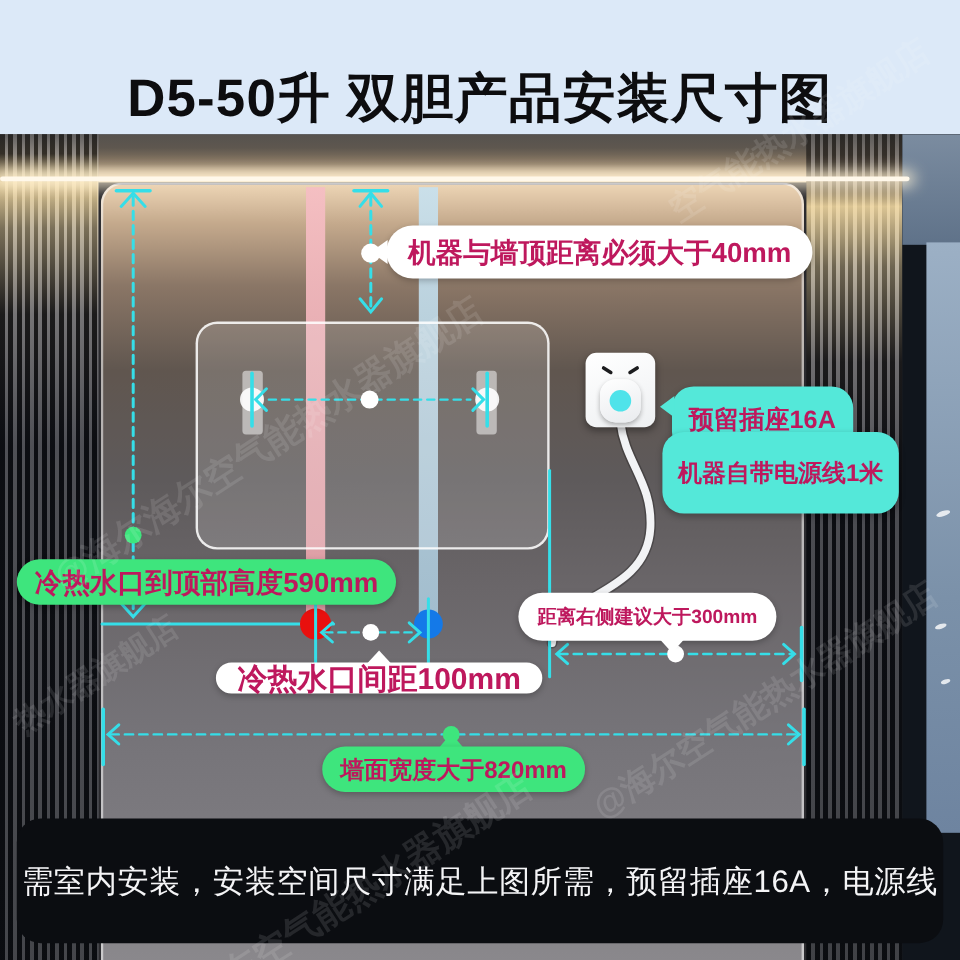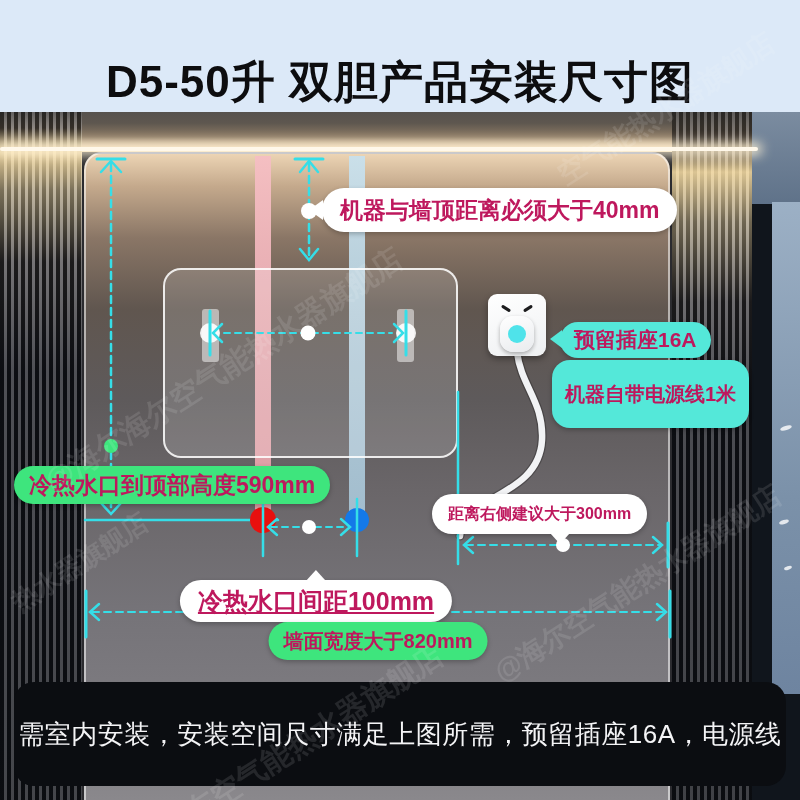--- a/index.html
+++ b/index.html
@@ -98,30 +98,30 @@
   .lbl-top::before{content:"";position:absolute;left:-13px;top:12px;border:10px solid transparent;
     border-right:14px solid #ffffff;border-left:none;}
   .lbl-bracket{
     left:162px;top:368px;width:296px;border-radius:14px;background:#ffffff;position:absolute;
     text-align:center;color:#0c0c0e;padding:5px 0 7px;box-shadow:0 2px 5px rgba(0,0,0,0.25);
   }
   .lbl-bracket::before{content:"";position:absolute;left:135px;top:-11px;border:11px solid transparent;
     border-bottom:12px solid #ffffff;border-top:none;}
   .lbl-bracket .l1{font-size:20px;font-weight:700;}
   .lbl-bracket .l2{font-size:21px;font-weight:700;margin-top:2px;}
-  .lbl-socket{left:560px;top:322px;height:36px;border-radius:18px;padding:0 14px;font-size:21px;}
+  .lbl-socket{left:560px;top:322px;height:36px;border-radius:18px;padding:10px 14px;font-size:21px;}
   .lbl-socket::before{content:"";position:absolute;left:-10px;top:8px;border:9px solid transparent;
     border-right:12px solid #54e8d9;border-left:none;}
   .lbl-cord{left:552px;top:360px;height:36px;border-radius:18px;padding:16px 13px;font-size:20px;}
   .lbl-height{left:14px;top:466px;height:38px;border-radius:19px;padding:0 15px;font-size:23px;}
   .lbl-right{left:432px;top:494px;height:40px;border-radius:20px;padding:0 16px;font-size:16px;}
   .lbl-right::after{content:"";position:absolute;left:118px;bottom:-10px;border:10px solid transparent;
     border-top:11px solid #ffffff;border-bottom:none;}
-  .lbl-spacing{left:316px;top:580px;transform:translateX(-50%);height:42px;border-radius:21px;
-    padding:0 18px;font-size:25px;text-decoration:underline;}
+  .lbl-spacing{left:316px;top:552px;transform:translateX(-50%);height:26px;border-radius:21px;
+    padding:0 18px;font-size:25px;}
   .lbl-spacing::before{content:"";position:absolute;left:calc(50% - 10px);top:-10px;border:10px solid transparent;
     border-bottom:11px solid #ffffff;border-top:none;}
   .lbl-width{left:378px;top:622px;transform:translateX(-50%);height:38px;border-radius:19px;
     padding:0 15px;font-size:20px;}
   
   .info{
     position:absolute;left:14px;top:682px;width:772px;height:104px;border-radius:20px;
     background:#0b0d11;color:#f4f4f6;display:flex;flex-direction:column;align-items:center;
     justify-content:center;gap:4px;font-size:26px;font-weight:500;letter-spacing:0.5px;
   }

